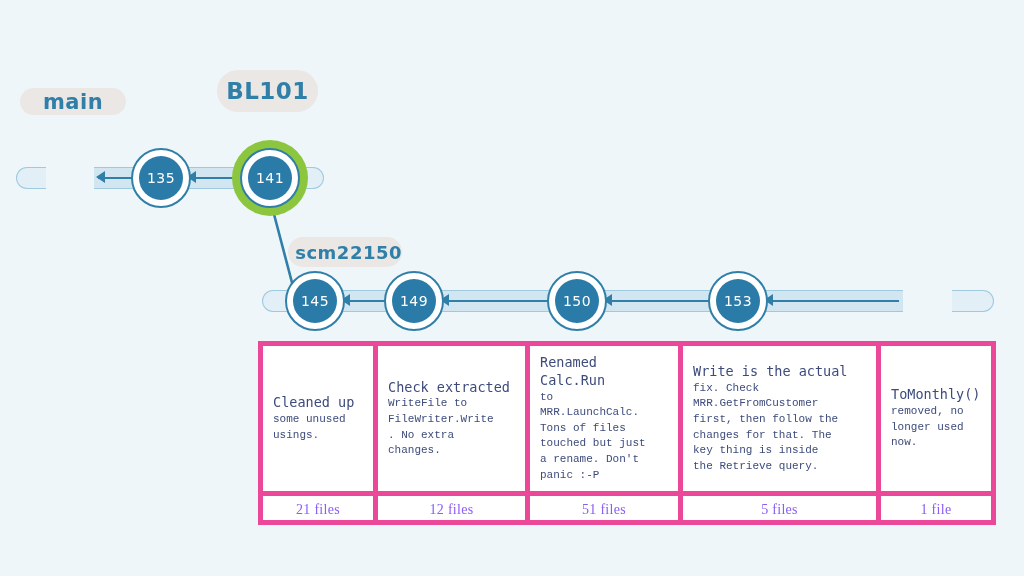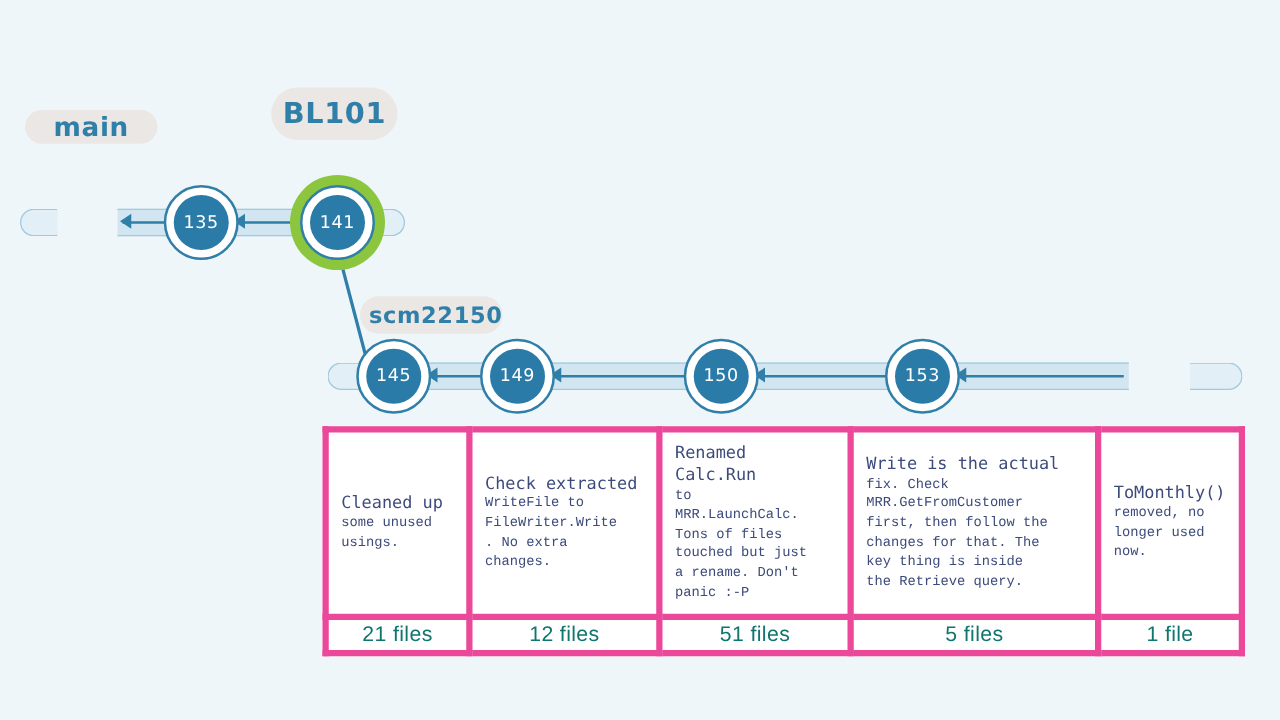--- a/index.html
+++ b/index.html
@@ -172,23 +172,23 @@
     line-height: 1.32;
   }
   .msg-body {
     font-family: Liberation Mono, monospace;
     font-size: 11px;
     color: #3d4b7c;
     line-height: 1.42;
     white-space: pre-line;
   }
   .file-count {
-    font-family: Liberation Sans, sans-serif;
-    font-size: 17px;
-    color: #0f766e;
+    font-family: Liberation Serif, serif;
+    font-size: 14px;
+    color: #8b5cf6;
     letter-spacing: 0.3px;
   }
 </style>
 </head>
 <body>
 
 <div id="stage">
 
   <div id="pill-main" class="branch-pill">
     <span>main</span>

